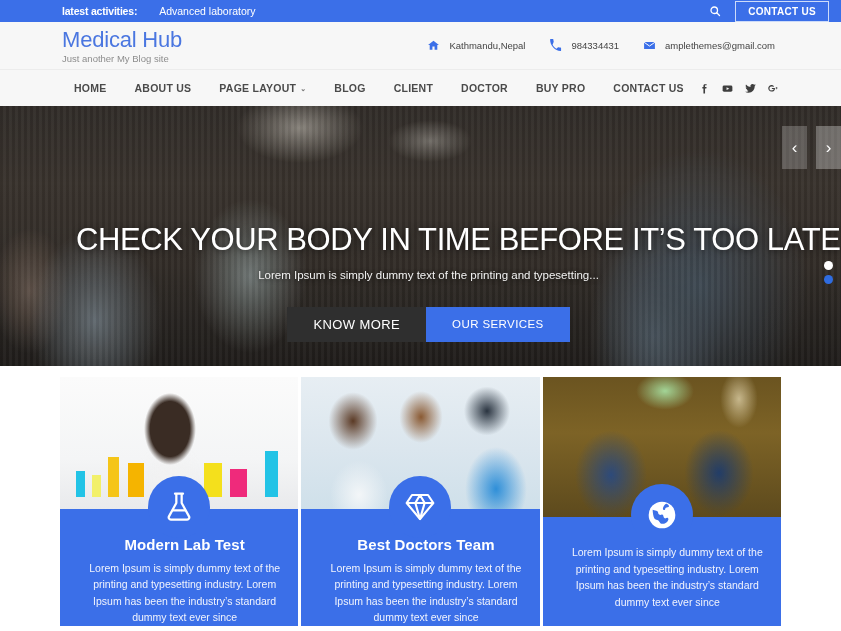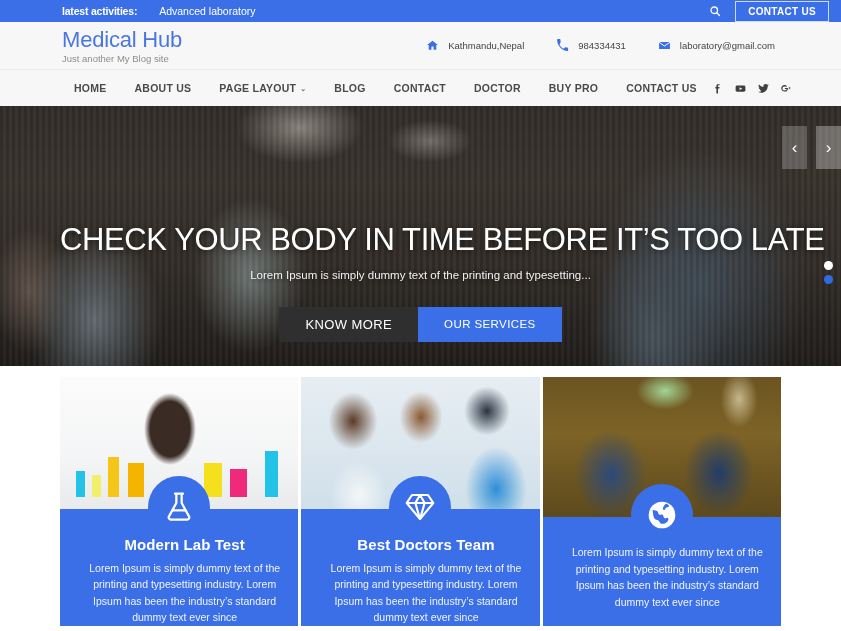--- a/index.html
+++ b/index.html
@@ -70,21 +70,21 @@
   .brand-tagline {
     font-size: 9.5px;
     color: #8d8d8d;
     margin-top: 3px;
     line-height: 1;
   }
   .header-contacts {
     margin-left: auto;
     display: flex;
     align-items: center;
-    gap: 32px;
+    gap: 24px;
   }
   .contact-item {
     display: flex;
     align-items: center;
     gap: 9px;
     font-size: 9.5px;
     color: #444;
     white-space: nowrap;
   }
   .contact-icon {
@@ -161,21 +161,21 @@
   }
   .hero-img::after {
     content: "";
     position: absolute; inset: 0;
     background:
       repeating-linear-gradient(90deg, rgba(0,0,0,0.06) 0 3px, rgba(255,255,255,0.03) 3px 6px),
       linear-gradient(180deg, rgba(0,0,0,0.18), rgba(0,0,0,0.32));
   }
   .hero-content {
     position: absolute;
-    left: 0; right: 0; top: 118px;
+    left: 16px; right: 0; top: 118px;
     text-align: center;
     z-index: 3;
     padding: 0 60px;
   }
   .hero-title {
     color: #ffffff;
     font-size: 31px;
     font-weight: 400;
     letter-spacing: -0.4px;
     line-height: 1.05;
@@ -373,21 +373,21 @@
     </div>
 
     <div class="contact-item">
       <span class="contact-icon">
         <svg viewBox="0 0 24 24" fill="#3b6fe8">
             <path d="M2 5h20v14H2z" opacity="0"></path>
             <path d="M2 5.5h20v13H2z"></path>
             <path d="M2 6l10 7 10-7" fill="none" stroke="#ffffff" stroke-width="1.8"></path>
           </svg>
       </span>
-      <span>laboratory@gmail.com</span>
+      <span>amplethemes@gmail.com</span>
     </div>
 
   </div>
 </div>
 
 <div class="nav">
   <ul class="nav-list">
     <li class="nav-item">
         <span>HOME</span>
       </li>
@@ -395,21 +395,21 @@
         <span>ABOUT US</span>
       </li>
     <li class="nav-item">
       <span>PAGE LAYOUT</span>
       <span class="caret">⌄</span>
     </li>
     <li class="nav-item">
         <span>BLOG</span>
       </li>
     <li class="nav-item">
-        <span>CONTACT</span>
+        <span>CLIENT</span>
       </li>
     <li class="nav-item">
         <span>DOCTOR</span>
       </li>
     <li class="nav-item">
         <span>BUY PRO</span>
       </li>
     <li class="nav-item">
         <span>CONTACT US</span>
       </li>

